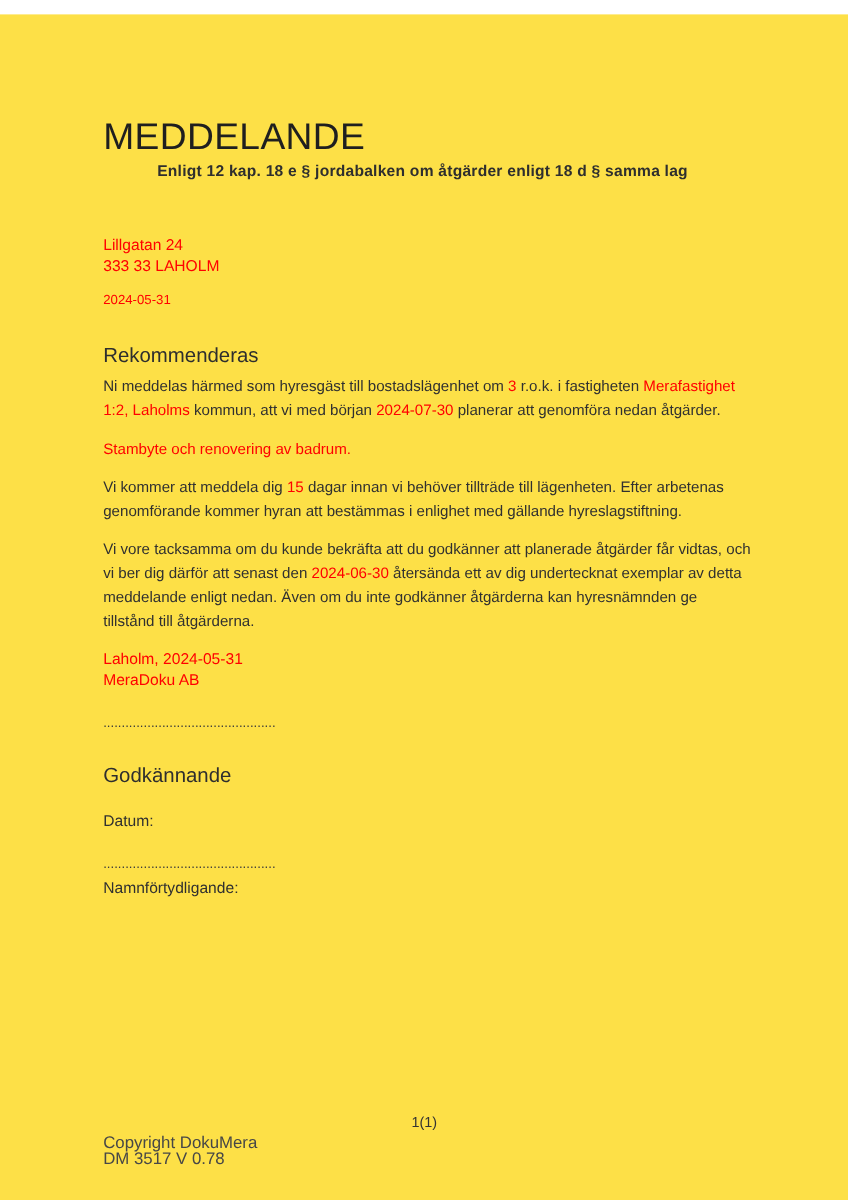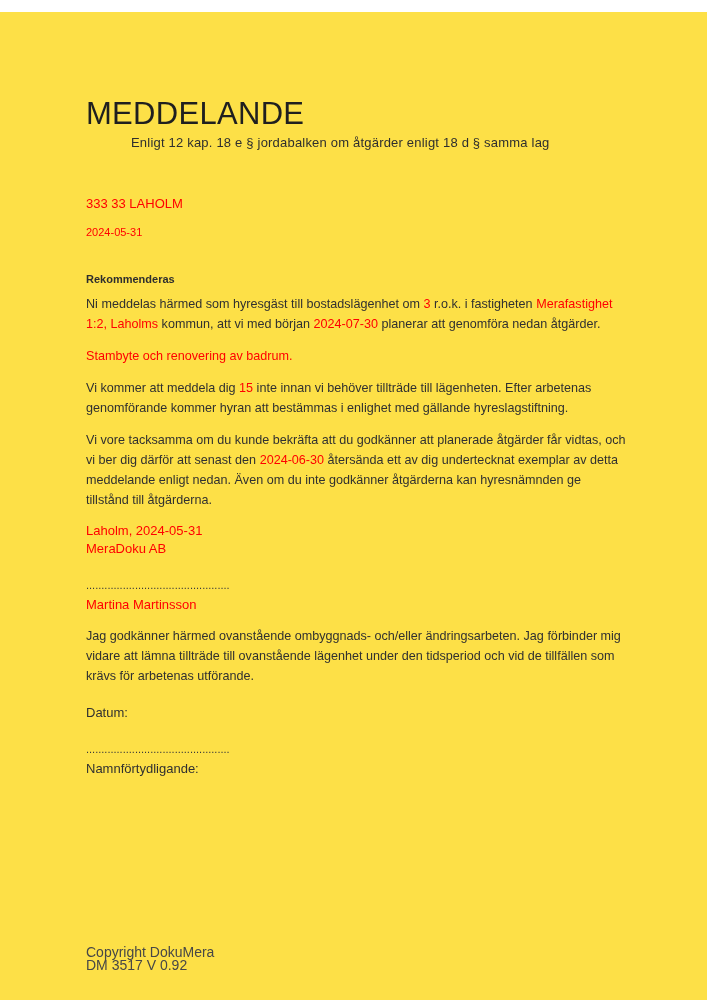--- a/index.html
+++ b/index.html
@@ -24,40 +24,40 @@
     font-size: 31px;
     line-height: 32px;
     font-weight: 400;
     letter-spacing: 0.3px;
     color: #1f1f1f;
   }
   .doc-subtitle {
     margin: 4px 0 0;
     font-size: 13px;
     line-height: 17px;
-    font-weight: 400;
+    font-weight: 700;
     letter-spacing: 0.2px;
     color: #2e2e2e;
     padding-left: 45px;
   }
   .address-block {
     margin-top: 44px;
     font-size: 13px;
     line-height: 18px;
   }
   .doc-date {
     margin-top: 10px;
     font-size: 11px;
     line-height: 18px;
   }
   .section-heading {
     margin: 28px 0 0;
-    font-size: 11px;
+    font-size: 17px;
     line-height: 20px;
-    font-weight: 700;
+    font-weight: 400;
     color: #2e2e2e;
   }
   .body-para {
     margin: 12px 0 0;
     font-size: 12.6px;
     line-height: 20px;
     max-width: 541px;
     color: #303030;
   }
   .section-heading + .body-para { margin-top: 5px; }
@@ -107,50 +107,51 @@
 </style>
 </head>
 <body>
 
 <div class="page">
 
   <h1 class="doc-title">MEDDELANDE</h1>
   <p class="doc-subtitle">Enligt 12 kap. 18 e § jordabalken om åtgärder enligt 18 d § samma lag</p>
 
   <div class="address-block red">
+    <div>Lillgatan 24</div>
     <div>333 33 LAHOLM</div>
   </div>
 
   <div class="doc-date red">2024-05-31</div>
 
   <h2 class="section-heading">Rekommenderas</h2>
 
   <p class="body-para"><span>Ni meddelas härmed som hyresgäst till bostadslägenhet om </span><span class="red">3</span><span> r.o.k. i fastigheten </span><span class="red">Merafastighet 1:2, Laholms</span><span> kommun, att vi med början </span><span class="red">2024-07-30</span><span> planerar att genomföra nedan åtgärder.</span></p>
 
   <p class="body-para red">Stambyte och renovering av badrum.</p>
 
-  <p class="body-para"><span>Vi kommer att meddela dig </span><span class="red">15</span><span> inte innan vi behöver tillträde till lägenheten. Efter arbetenas genomförande kommer hyran att bestämmas i enlighet med gällande hyreslagstiftning.</span></p>
+  <p class="body-para"><span>Vi kommer att meddela dig </span><span class="red">15</span><span> dagar innan vi behöver tillträde till lägenheten. Efter arbetenas genomförande kommer hyran att bestämmas i enlighet med gällande hyreslagstiftning.</span></p>
 
   <p class="body-para"><span>Vi vore tacksamma om du kunde bekräfta att du godkänner att planerade åtgärder får vidtas, och vi ber dig därför att senast den </span><span class="red">2024-06-30</span><span> återsända ett av dig undertecknat exemplar av detta meddelande enligt nedan. Även om du inte godkänner åtgärderna kan hyresnämnden ge tillstånd till åtgärderna.</span></p>
 
   <div class="sig-block red">
     <div>Laholm, 2024-05-31</div>
     <div>MeraDoku AB</div>
   </div>
 
   <div class="dotted-line">...............................................</div>
-  <div class="sig-name red">Martina Martinsson</div>
 
+  <h2 class="section-heading">Godkännande</h2>
 
-  <p class="body-para"><span>Jag godkänner härmed ovanstående ombyggnads- och/eller ändringsarbeten. Jag förbinder mig vidare att lämna tillträde till ovanstående lägenhet under den tidsperiod och vid de tillfällen som krävs för arbetenas utförande.</span></p>
 
   <div class="datum-label">Datum:</div>
 
   <div class="dotted-line">...............................................</div>
   <div class="plain-label">Namnförtydligande:</div>
 
+  <div class="page-number">1(1)</div>
 
   <div class="copyright-block">
     <div>Copyright DokuMera</div>
-    <div>DM 3517 V 0.92</div>
+    <div>DM 3517 V 0.78</div>
   </div>
 
 </div>
 
 </body></html>

